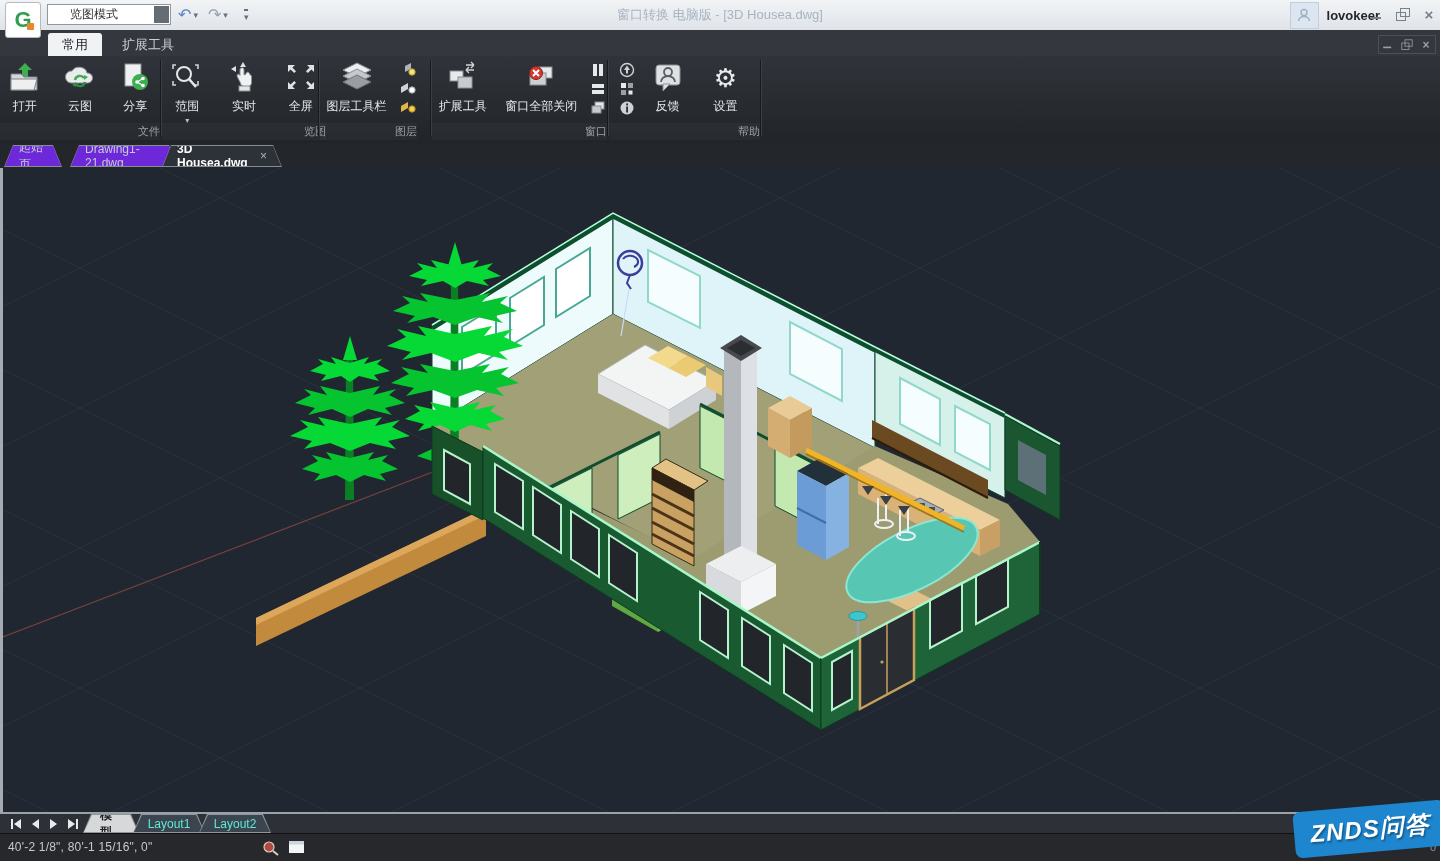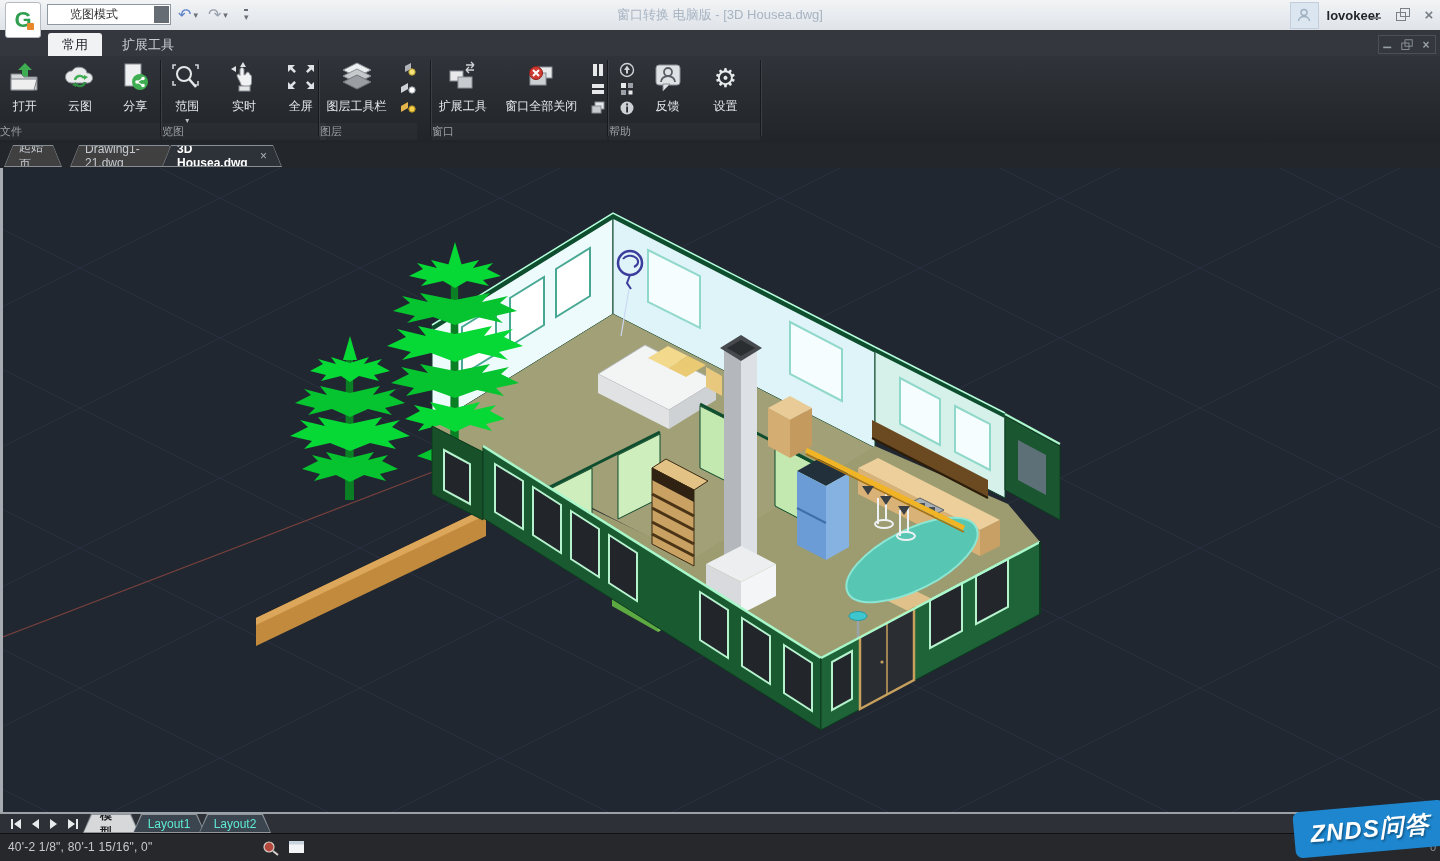--- a/index.html
+++ b/index.html
@@ -41,36 +41,36 @@
     display:flex;align-items:center;justify-content:space-around;}
   .mdibtns .wb{transform:scale(.8);} .mdibtns .wb.min::after,{border-color:#9aa0a8;}
   .mdibtns .wb.min::after{border-bottom-color:#9aa0a8;}
   .mdibtns .wb.res::before{background:#34383e;border-color:#9aa0a8;}
   .mdibtns .wb.res::after{border-color:#9aa0a8;}
   .mdibtns .wb.cls{color:#9aa0a8;}
   
   .ribbon{position:absolute;left:0;top:56px;width:1440px;height:87px;
     background:linear-gradient(#30343a,#212428);border-bottom:2px solid #16181b;}
   .rgroup{position:absolute;top:0;height:67px;display:flex;align-items:flex-start;justify-content:center;gap:6px;padding-top:4px;box-sizing:border-box;}
-  .rlabel{position:absolute;top:67px;height:17px;line-height:17px;width:100%;text-align:left;
+  .rlabel{position:absolute;top:67px;height:17px;line-height:17px;width:100%;text-align:right;
     font-size:11px;color:#9aa0a6;background:rgba(255,255,255,0.03);}
   .rsep{position:absolute;top:4px;height:76px;width:1px;background:#17191d;border-right:1px solid #3c4046;}
   .rbtn{display:flex;flex-direction:column;align-items:center;width:52px;}
   .rbtn.wide{width:84px;}
   .rbtn .ric{height:36px;display:flex;align-items:center;justify-content:center;}
   .rbtn .rtx{font-size:12px;color:#e6e8ea;white-space:nowrap;margin-top:2px;text-align:right;}
   .rbtn .dn{font-size:8px;color:#b9bec4;margin-top:1px;}
   .smallcol{display:flex;flex-direction:column;gap:3px;padding-top:2px;}
   .gear{font-size:26px;color:#e8eaec;line-height:32px;}
   
   .doctabs{position:absolute;left:0;top:143px;width:1440px;height:25px;background:#23262b;}
   .dtab{position:absolute;top:2px;height:22px;}
   .dtab .edge{position:absolute;inset:0;background:#878d94;
     clip-path:polygon(9px 0,calc(100% - 9px) 0,100% 100%,0 100%);}
-  .dtab .face{position:absolute;inset:1px;background:#404040;display:flex;align-items:center;justify-content:center;
+  .dtab .face{position:absolute;inset:1px;background:#6d28d9;display:flex;align-items:center;justify-content:center;
     gap:7px;font-size:12px;color:#c6cbd1;clip-path:polygon(8px 0,calc(100% - 8px) 0,100% 100%,0 100%);padding:0 14px;box-sizing:border-box;}
   .dtab.active .face{background:#2d3138;color:#fff;font-weight:bold;}
   .dtab .x{font-size:12px;color:#aeb3b9;font-weight:normal;}
   
   .canvas{position:absolute;left:0;top:168px;width:1440px;height:644px;background:#212731;
     border-left:3px solid #a6abb1;box-sizing:border-box;}
   
   .layoutbar{position:absolute;left:0;top:812px;width:1440px;height:21px;background:#2d3137;
     border-top:2px solid #9ba1a7;display:flex;align-items:center;box-sizing:border-box;}
   .navbtns{display:flex;align-items:center;gap:9px;padding:0 10px;}

